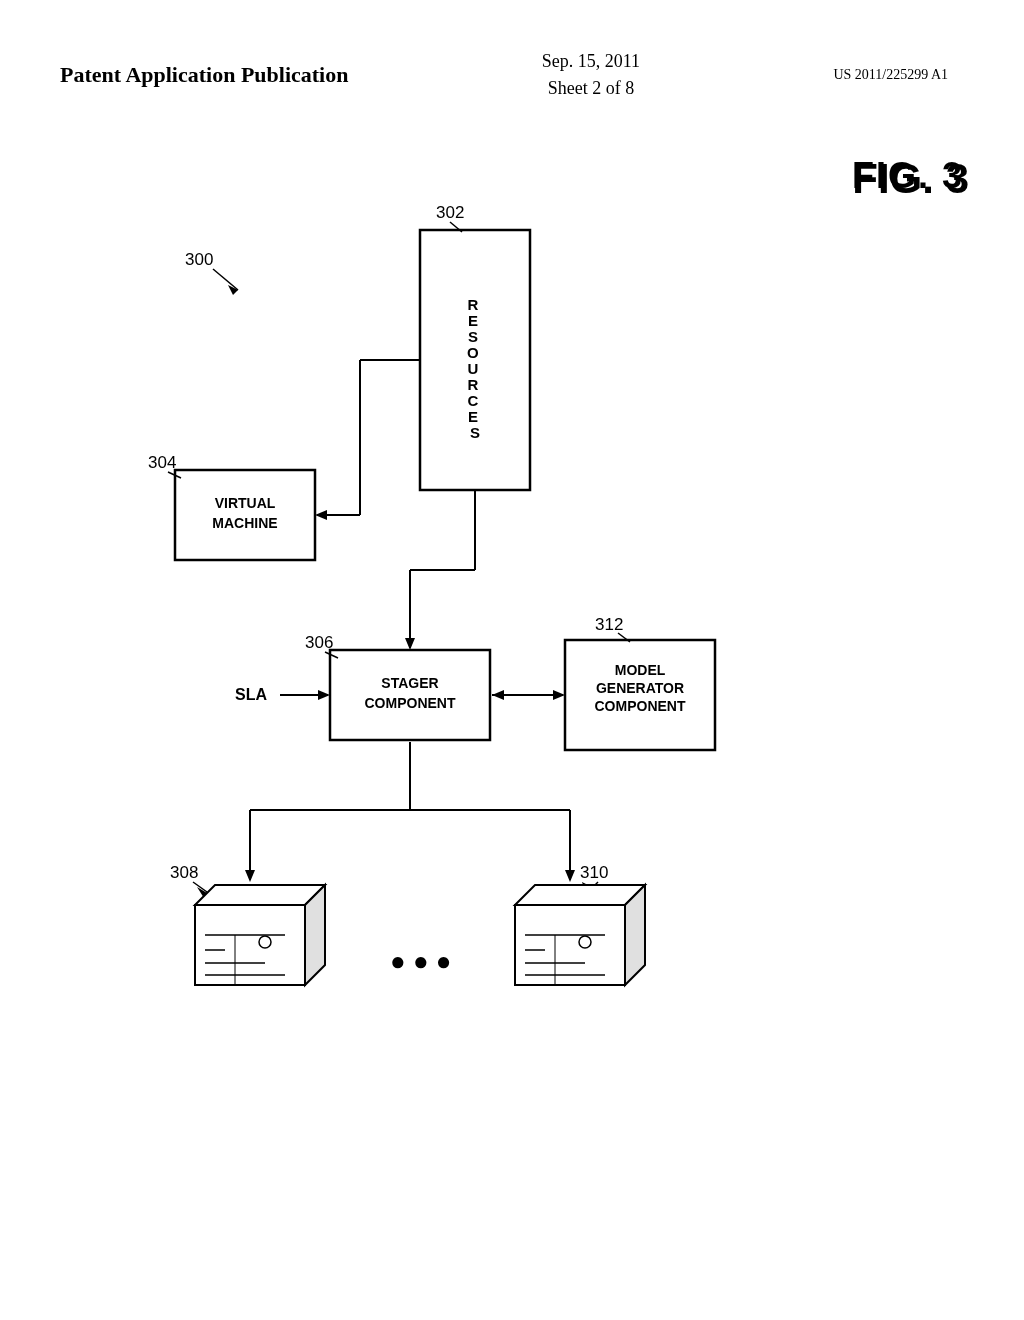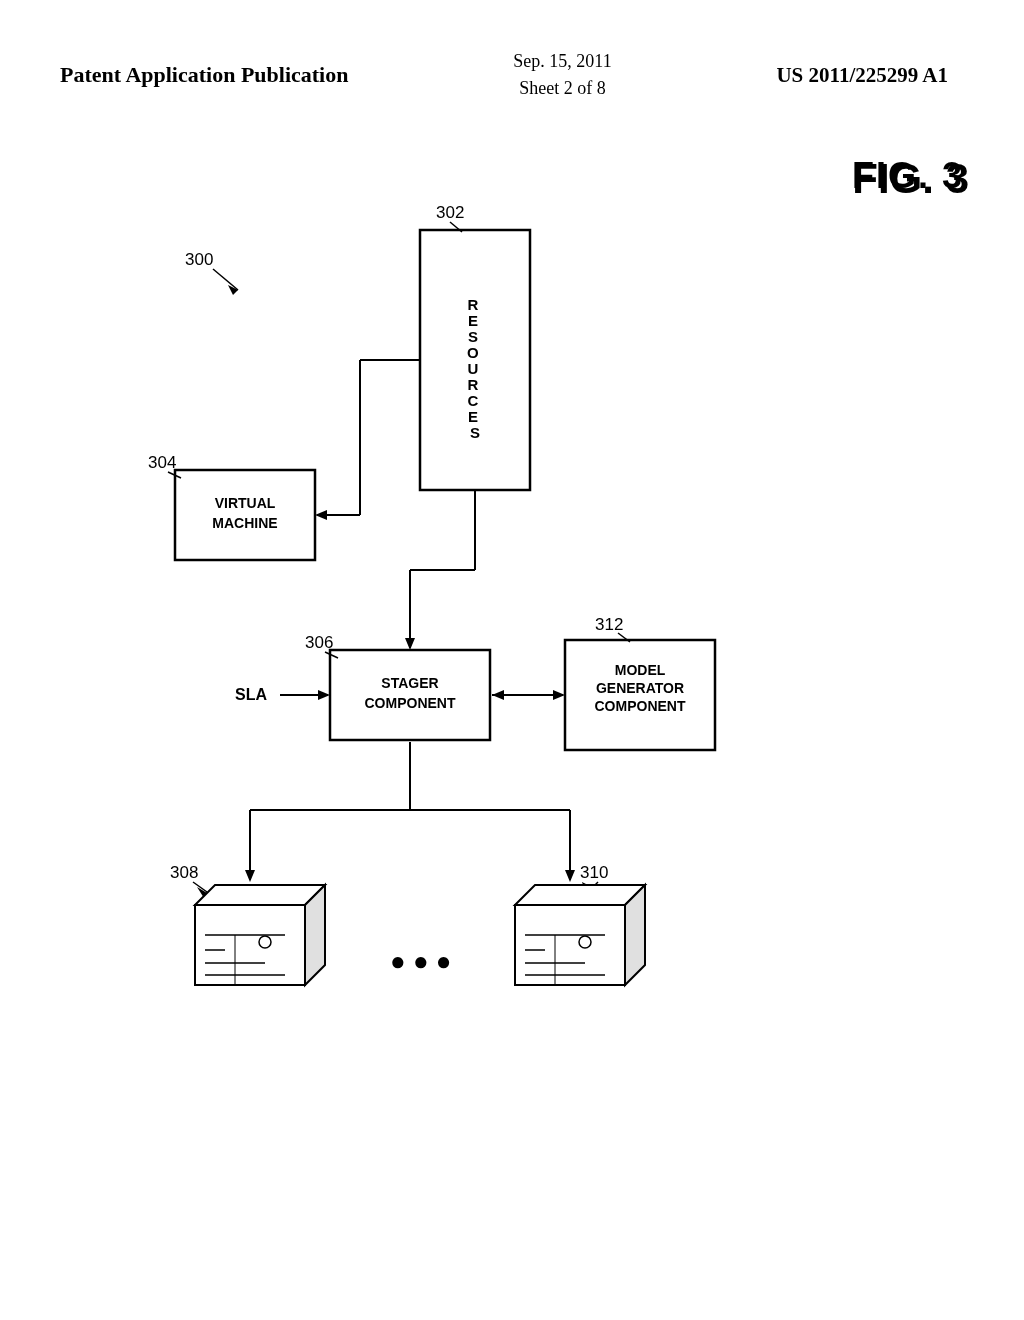--- a/index.html
+++ b/index.html
@@ -28,23 +28,22 @@
       font-size: 22px;
       font-weight: bold;
       line-height: 1.3;
     }
     .header-center {
       font-size: 18px;
       text-align: center;
       line-height: 1.5;
     }
     .header-right {
-      font-size: 21px;
+      font-size: 14px;
       text-align: right;
-      font-weight: bold;
     }
 
     
     .fig-label {
       position: absolute;
       top: 155px;
       right: 60px;
       font-size: 72px;
       font-weight: bold;
       font-family: Arial, sans-serif;

